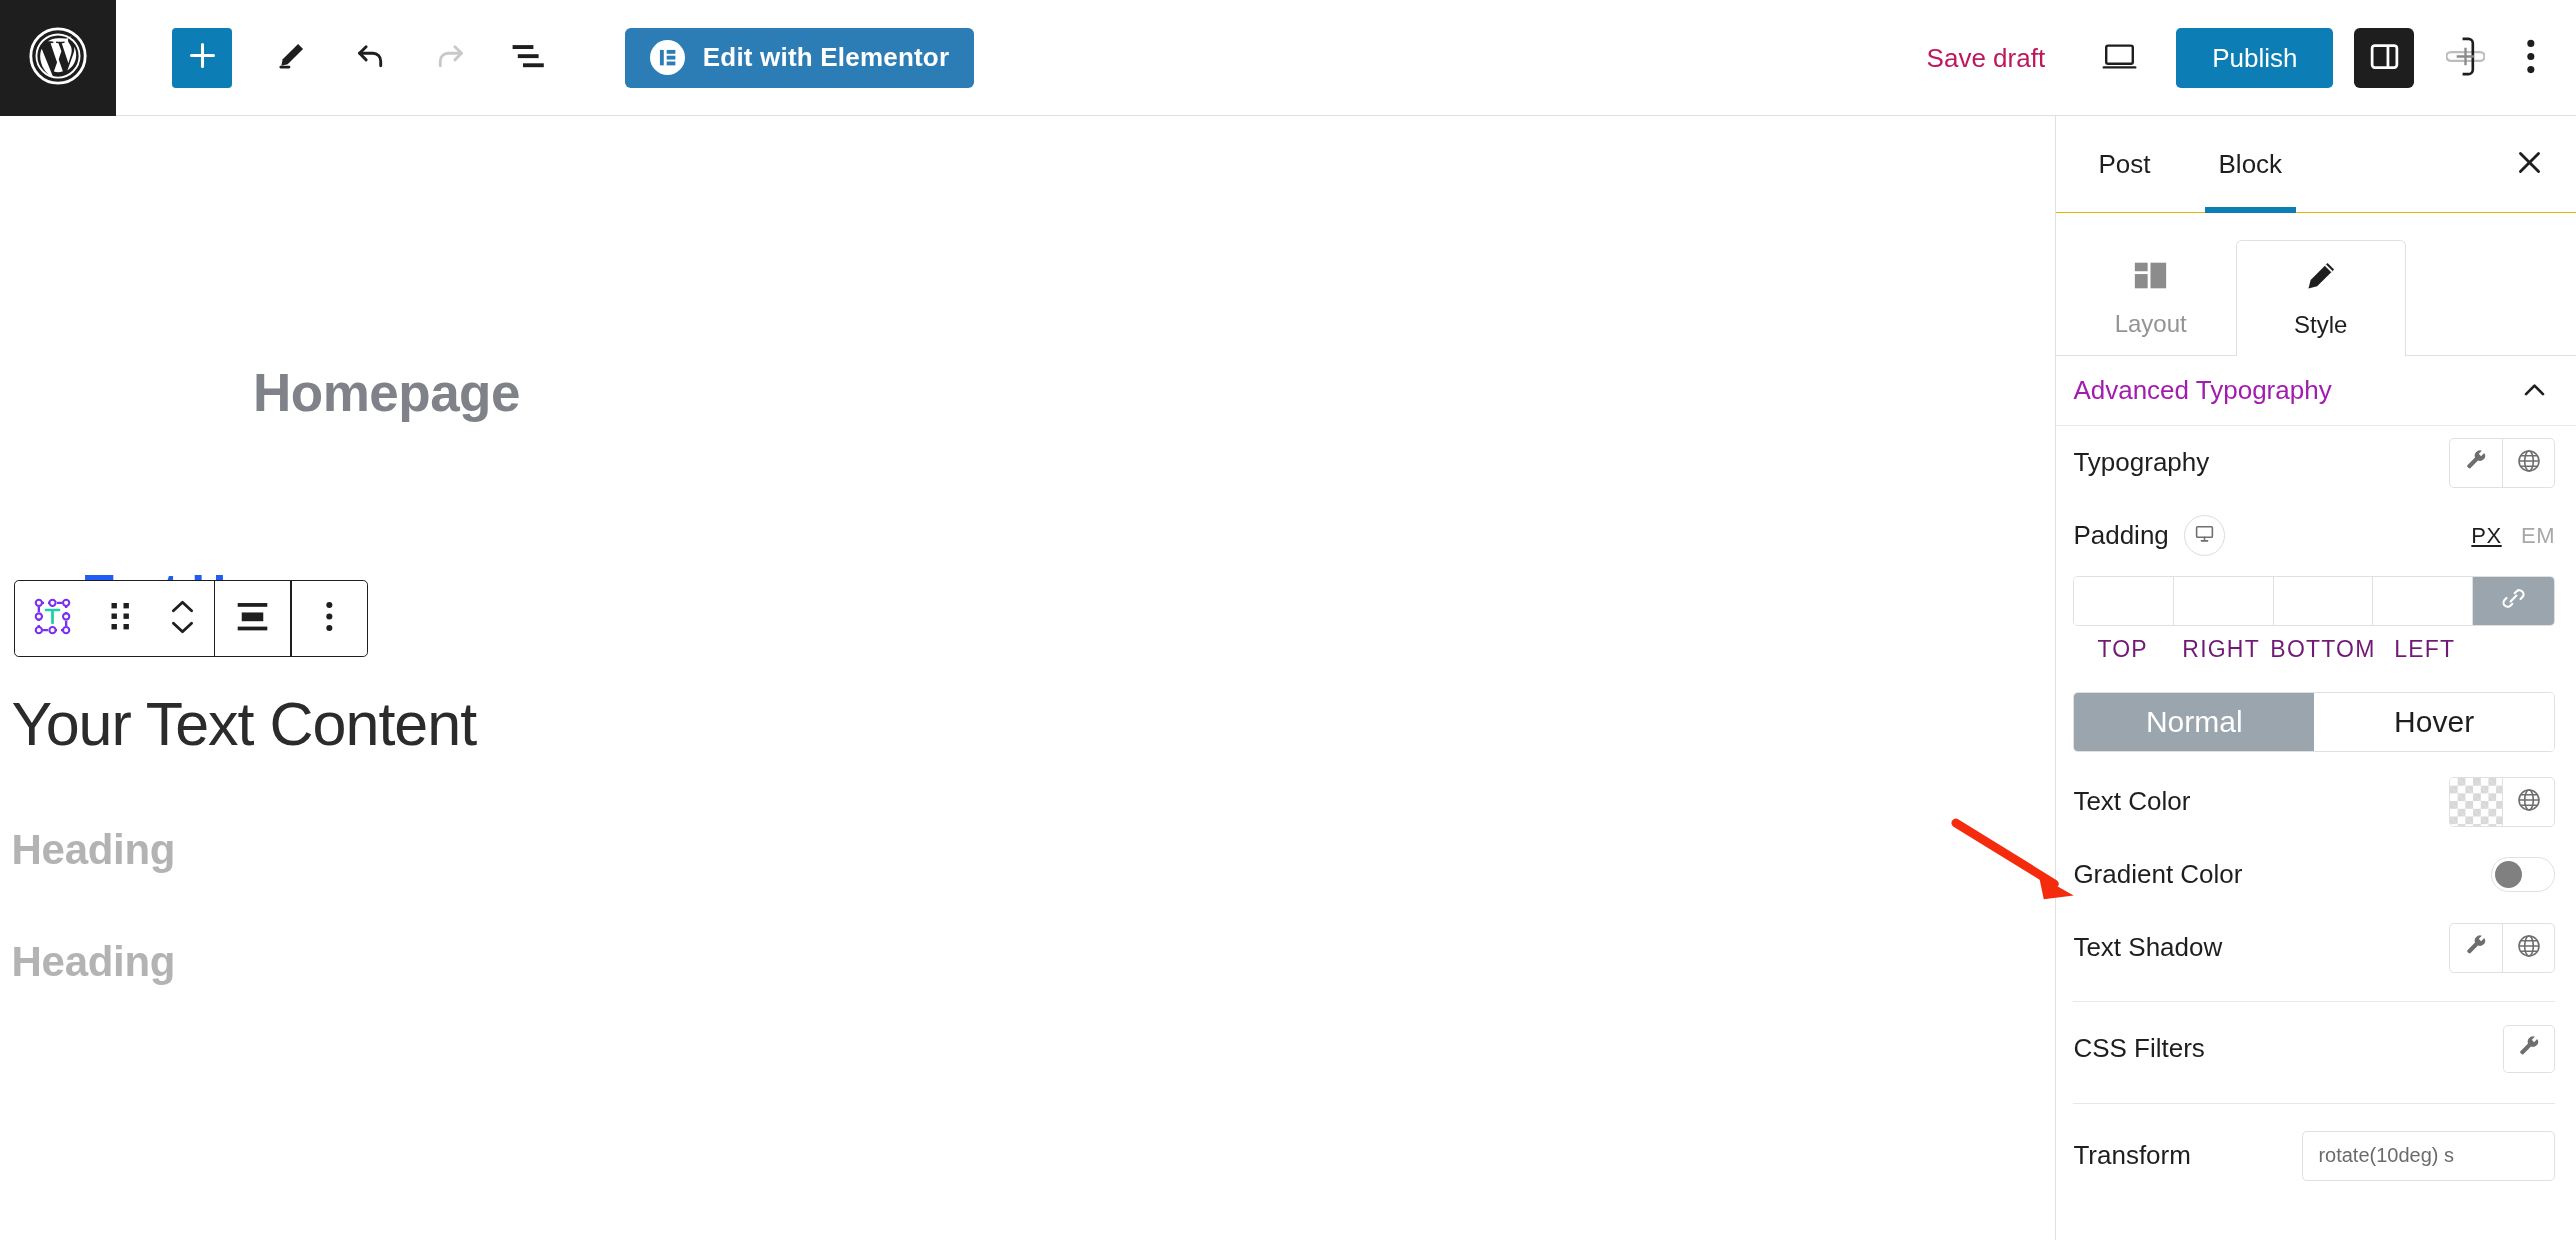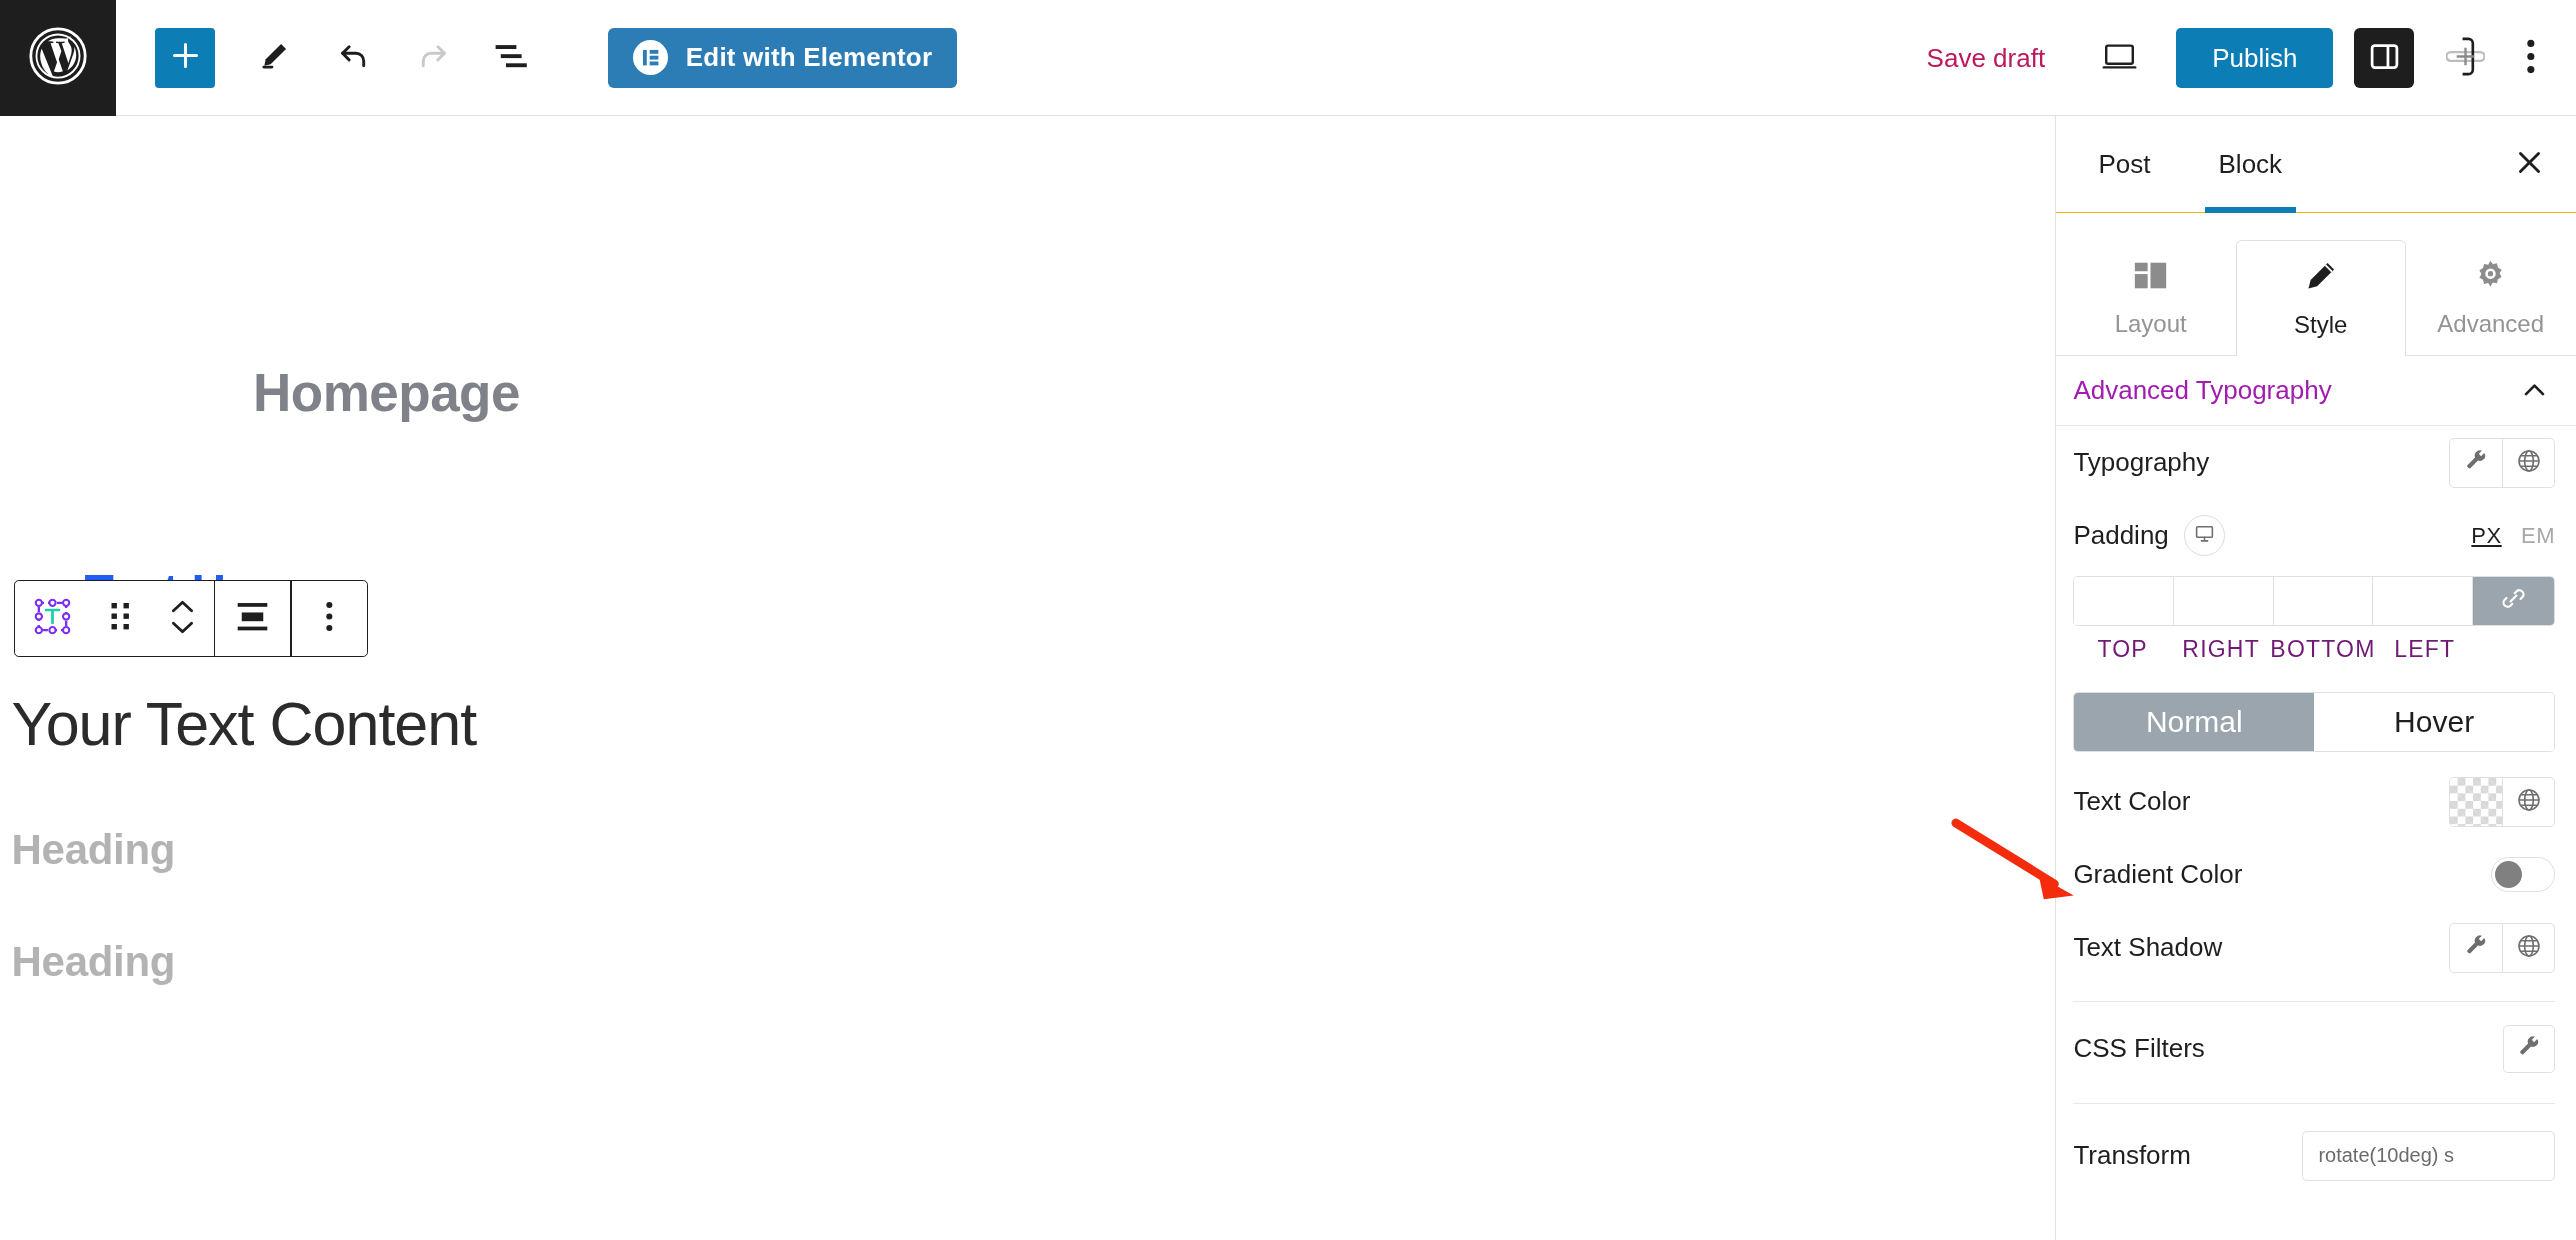--- a/index.html
+++ b/index.html
@@ -19,21 +19,21 @@
     border-bottom: 1px solid #e0e0e0;
     display: flex; align-items: center;
   }
   .wp-logo-box {
     width: 116px; height: 116px; background: #1e1e1e;
     display: flex; align-items: center; justify-content: center;
     flex: none;
   }
   .wp-logo-box svg { width: 60px; height: 60px; }
 
-  .tb-left { display: flex; align-items: center; gap: 8px; padding-left: 39px; }
+  .tb-left { display: flex; align-items: center; gap: 8px; padding-left: 56px; }
   .tb-btn {
     width: 60px; height: 60px; display: flex; align-items: center;
     justify-content: center; border-radius: 3.9px; background: transparent;
     border: none; cursor: pointer; margin-right: 11.6px;
   }
   .tb-add {
     width: 60px; height: 60px; background: #0d7eb5; border-radius: 3.9px;
     display: flex; align-items: center; justify-content: center;
     margin-right: 21px; cursor: pointer;
   }
@@ -530,30 +530,20 @@
       <button class="mode-tab active">
         <span>
           <svg width="37" height="37" viewBox="0 0 24 24" fill="none" xmlns="http://www.w3.org/2000/svg">
             <path d="M16.6 3.2l4.2 4.2-11 11-5.6 1.4 1.4-5.6 11-11z" fill="#1e1e1e"></path>
             <path d="M15.2 4.6l4.2 4.2" stroke="#ffffff" stroke-width="1.2"></path>
           </svg>
         </span>
         <span class="mt-label">Style</span>
       </button>
 
-      <button class="mode-tab">
-        <span>
-          <svg width="37" height="37" viewBox="0 0 24 24" fill="none" xmlns="http://www.w3.org/2000/svg">
-            <path d="M12 2.4l1.5 2.3 2.7-.6.6 2.7 2.4 1.4-1.3 2.4 1.3 2.4-2.4 1.4-.6 2.7-2.7-.6L12 19.2l-1.5-2.3-2.7.6-.6-2.7-2.4-1.4 1.3-2.4-1.3-2.4 2.4-1.4.6-2.7 2.7.6L12 2.4z" fill="#8c8c8c"></path>
-            <circle cx="12" cy="10.8" r="3.4" fill="#ffffff"></circle>
-            <circle cx="12" cy="10.8" r="1.7" fill="#8c8c8c"></circle>
-          </svg>
-        </span>
-        <span class="mt-label">Advanced</span>
-      </button>
     </div>
 
     <div class="section-header">
       <span class="sh-title">Advanced Typography</span>
       <span class="sh-chevron">
         <svg width="29" height="29" viewBox="0 0 24 24" fill="none" xmlns="http://www.w3.org/2000/svg">
           <path d="M5 15l7-7 7 7" stroke="#1e1e1e" stroke-width="2.2" stroke-linecap="round" stroke-linejoin="round"></path>
         </svg>
       </span>
     </div>

